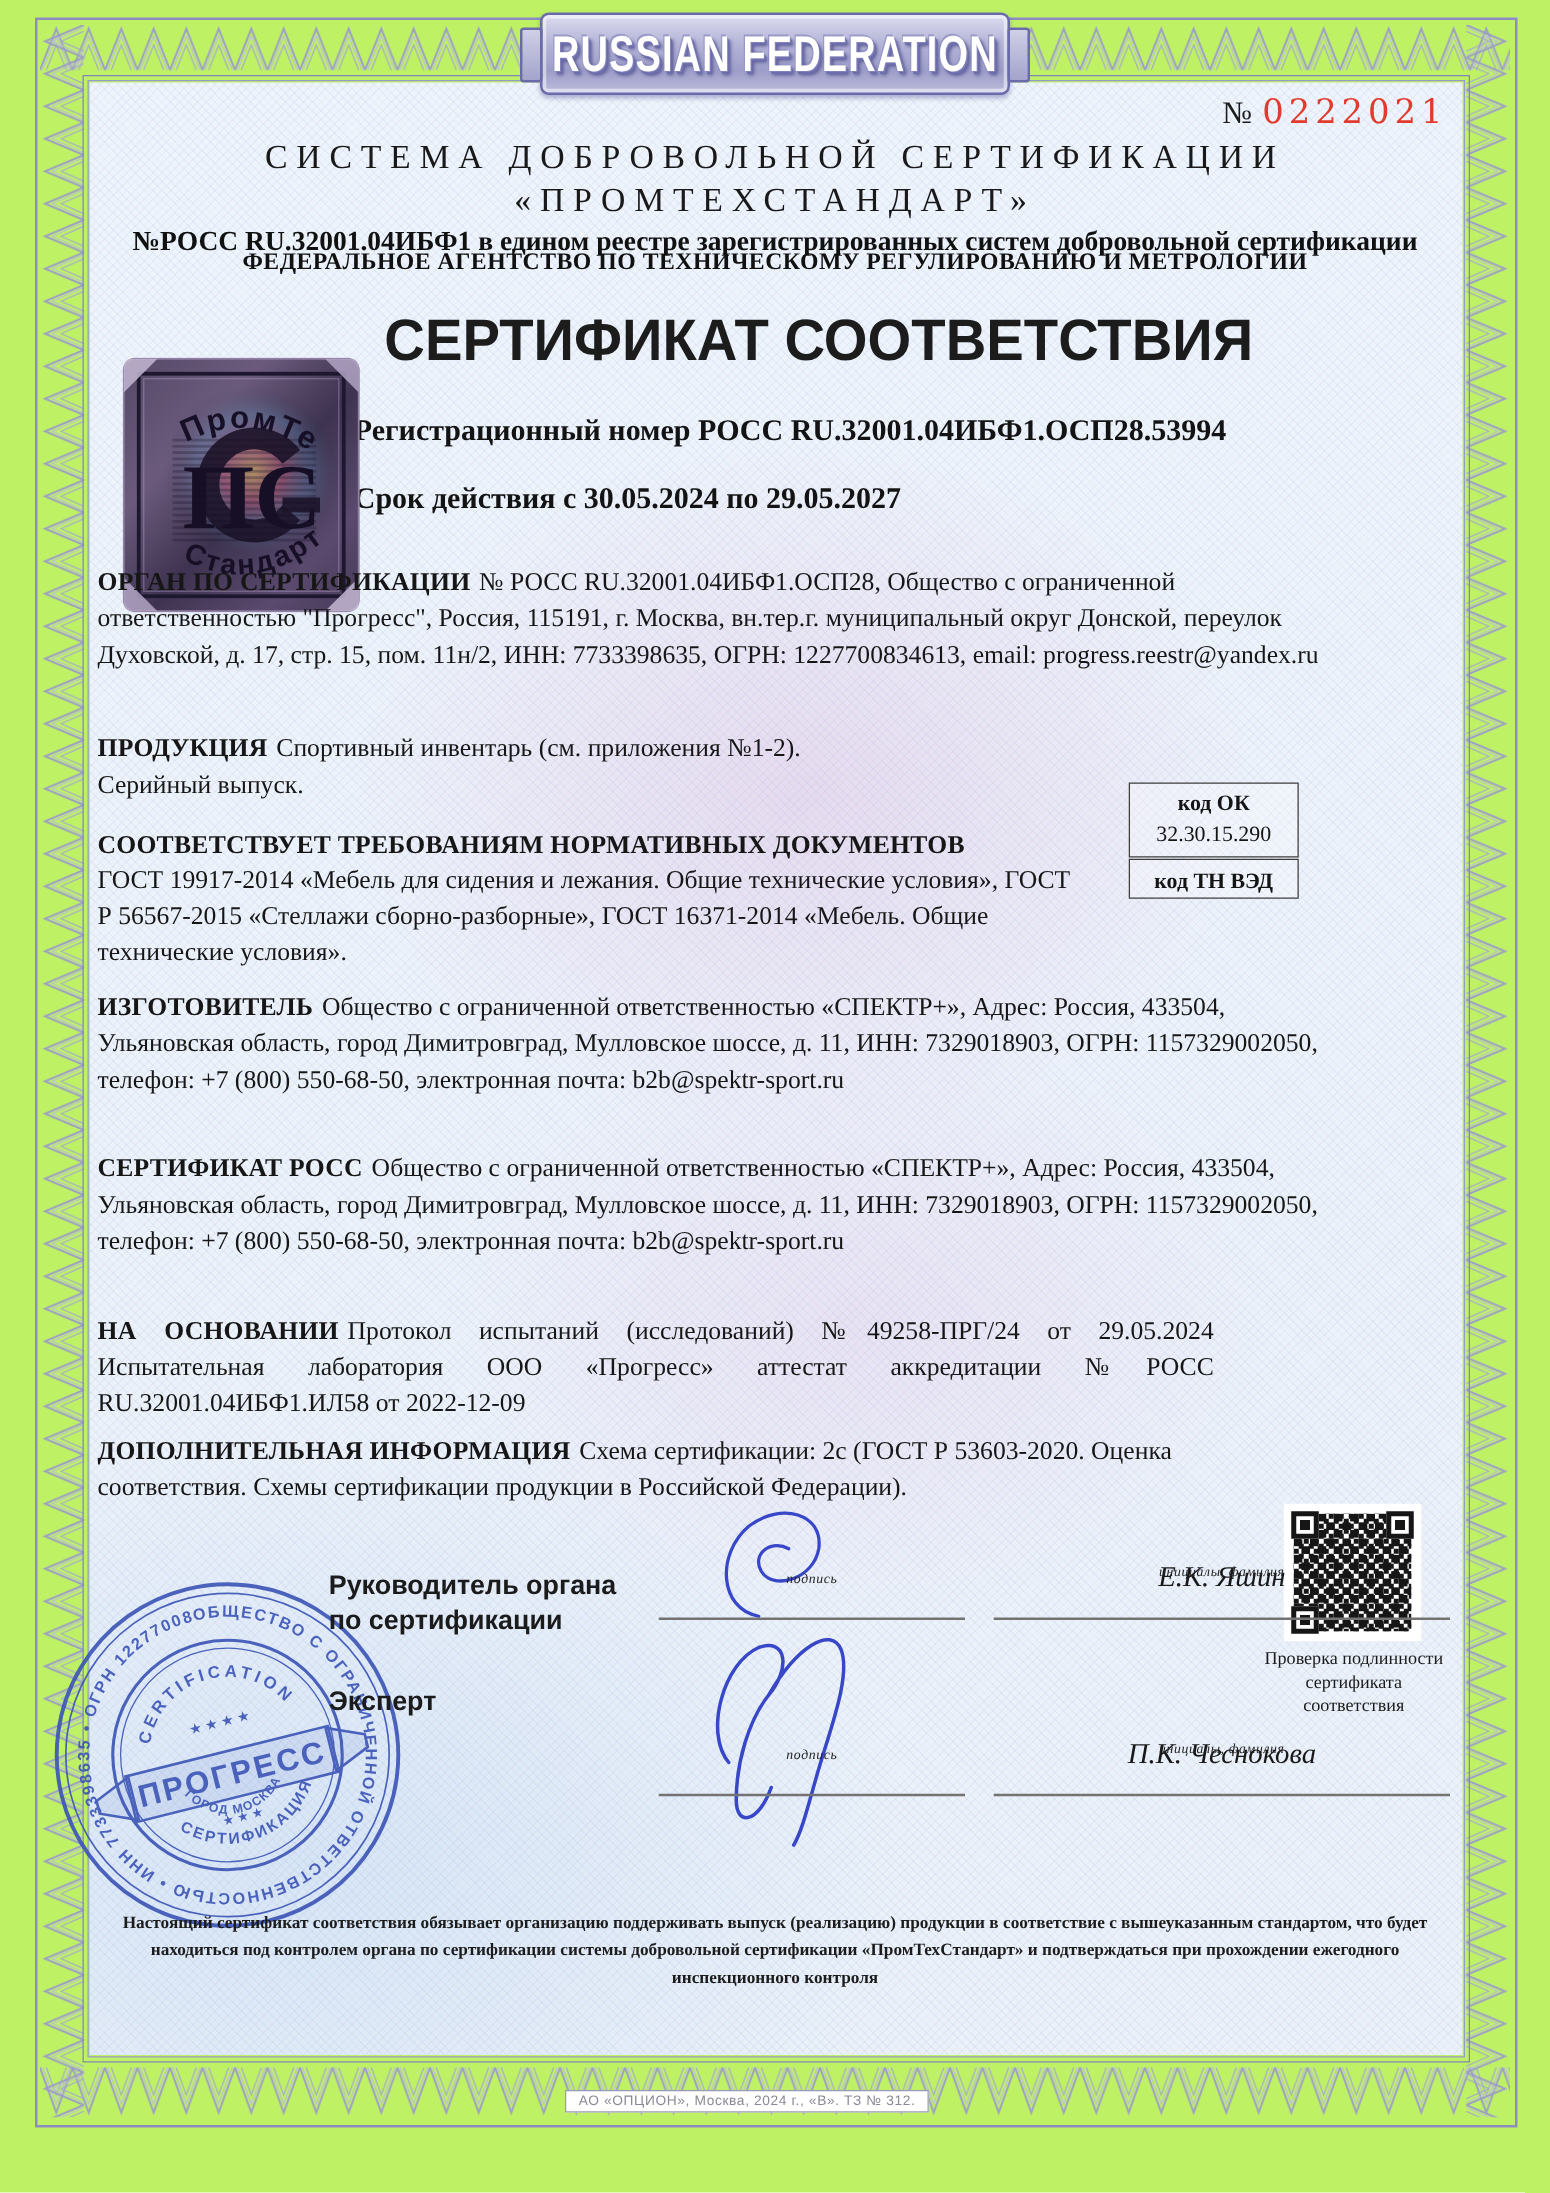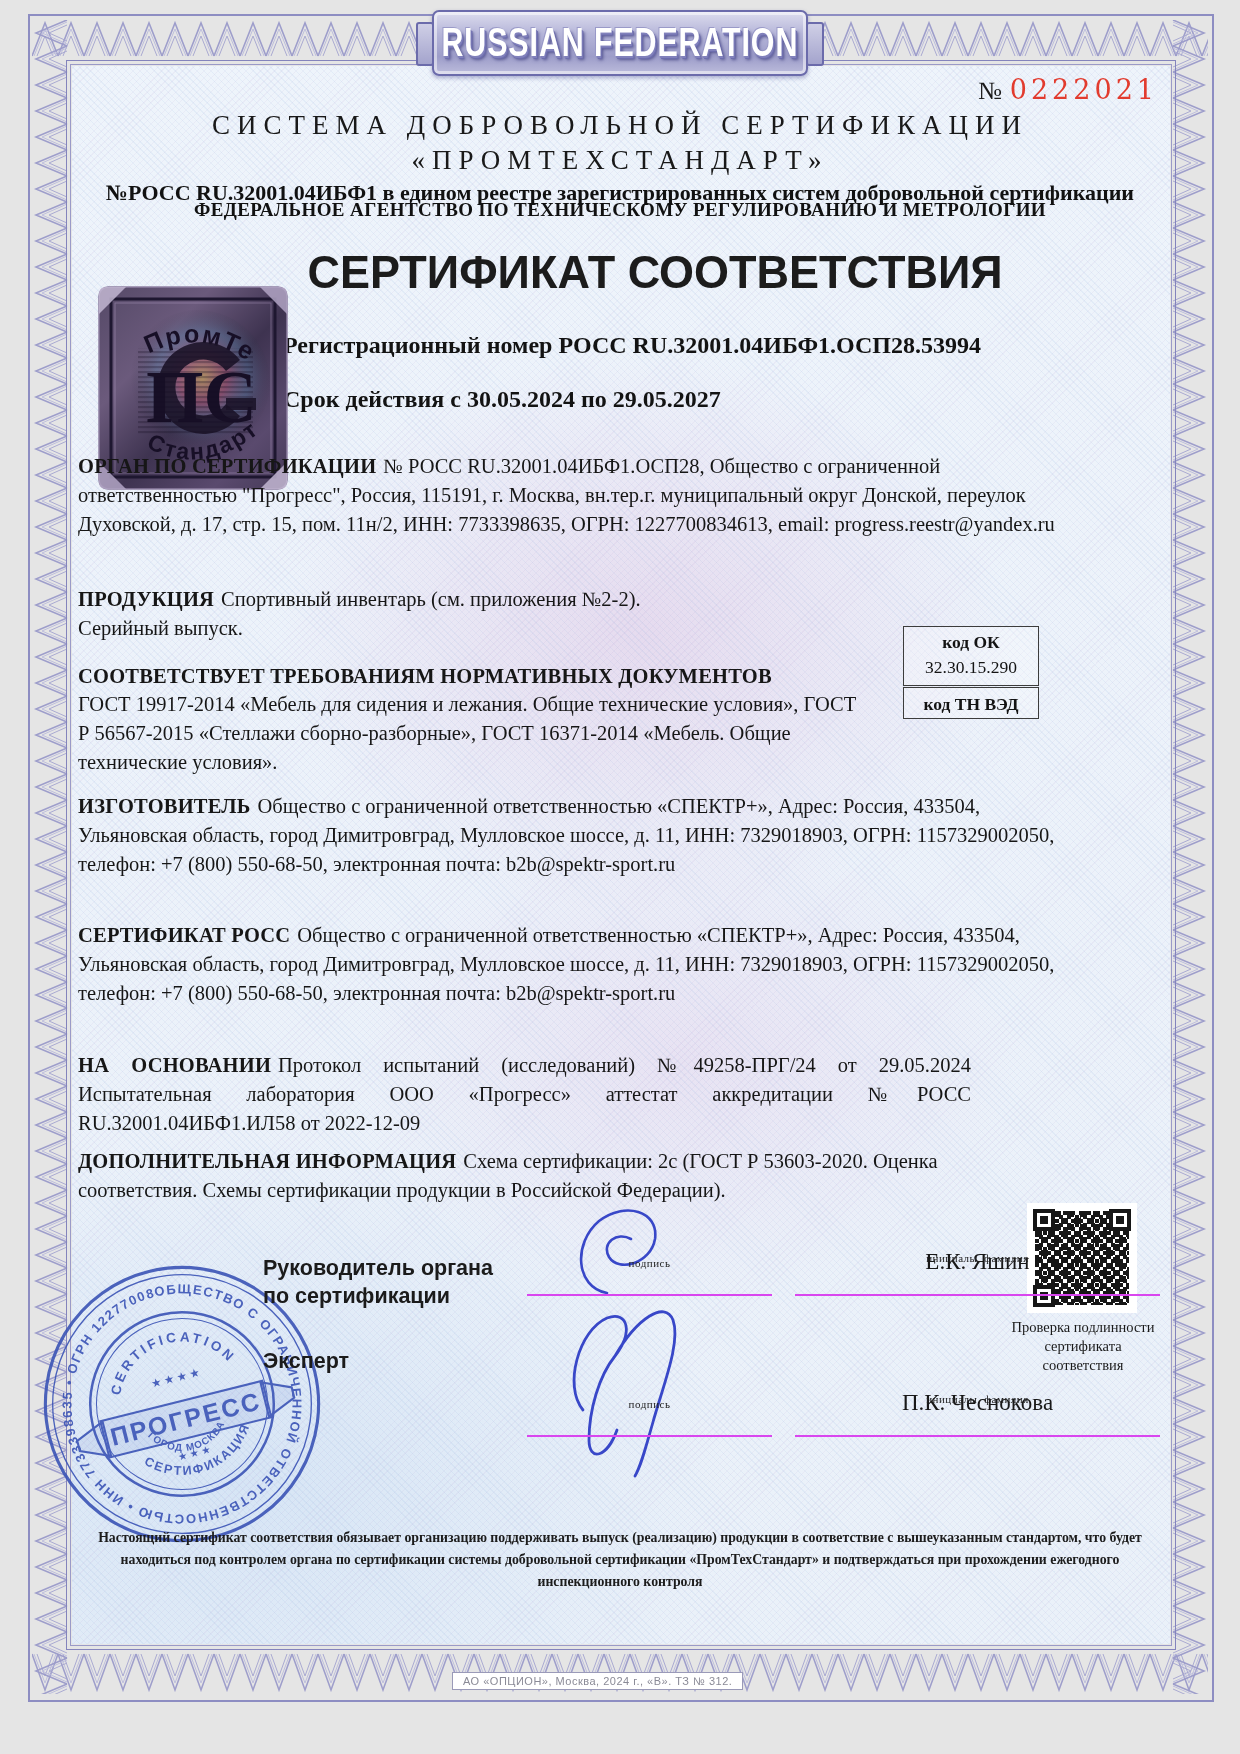--- a/index.html
+++ b/index.html
@@ -1,16 +1,16 @@
 <!DOCTYPE html>
 <html><head>
 <meta charset="utf-8">
 <style>
   html,body{margin:0;padding:0;background:#ffffff;}
-  .page{position:relative;width:1240px;height:1754px;background:#e5e5e5;overflow:hidden;
+  .page{position:relative;width:1240px;height:1754px;background:#bef264;overflow:hidden;
         font-family:"Liberation Serif",serif;color:#141414;}
 
   
   .frame-outer{position:absolute;left:28px;top:14px;right:26px;bottom:52px;
                border:2px solid #8d8dc2;}
   .zz{position:absolute;opacity:.95;}
   .zz-top{left:32px;top:20px;width:1176px;height:38px;}
   .zz-bottom{left:32px;top:1650px;width:1176px;height:44px;}
   .zz-left{left:33px;top:20px;width:36px;height:1674px;}
   .zz-right{left:1171px;top:20px;width:36px;height:1674px;}
@@ -96,21 +96,21 @@
   .qr-caption{position:absolute;left:1008px;top:1318px;width:150px;text-align:center;
       font-family:Liberation Serif, serif;font-size:14.5px;line-height:19px;color:#1a1a1a;}
 
   
   .stamp{position:absolute;left:36px;top:1258px;width:292px;height:292px;
          transform:rotate(-14deg);opacity:.9;}
   .sig-role{position:absolute;left:263px;font-family:"Liberation Sans",sans-serif;
             font-weight:bold;font-size:21.5px;line-height:28px;color:#1b1b1b;white-space:pre-line;}
   .role-head{top:1254px;}
   .role-expert{top:1347px;}
-  .sigline{position:absolute;border-bottom:2px solid #d946ef;}
+  .sigline{position:absolute;border-bottom:2px solid #737373;font-style:italic;}
   .sigline .sub{position:absolute;top:3px;left:0;width:100%;text-align:center;
                 font-size:11px;letter-spacing:.5px;color:#222;}
   .sl-sig1{left:527px;top:1254px;width:245px;height:40px;}
   .sl-name1{left:795px;top:1249px;width:365px;height:45px;text-align:center;
             font-size:23px;color:#181818;}
   .sl-sig2{left:527px;top:1395px;width:245px;height:40px;}
   .sl-name2{left:795px;top:1390px;width:365px;height:45px;text-align:center;
             font-size:23px;color:#181818;}
   .sigline .nm{display:block;padding-bottom:4px;}
   .autograph{position:absolute;pointer-events:none;}
@@ -237,21 +237,21 @@
     <text font-family="Liberation Sans,sans-serif" font-size="23" font-weight="bold" fill="#170f26" letter-spacing="2">
       <textPath href="#hab" startOffset="13%">Стандарт</textPath>
     </text>
   </svg>
 
   <div class="para p-org">
     <span class="lead">ОРГАН ПО СЕРТИФИКАЦИИ</span><span>№ РОСС RU.32001.04ИБФ1.ОСП28, Общество с ограниченной ответственностью "Прогресс", Россия, 115191, г. Москва, вн.тер.г. муниципальный округ Донской, переулок Духовской, д. 17, стр. 15, пом. 11н/2, ИНН: 7733398635, ОГРН: 1227700834613, email: progress.reestr@yandex.ru</span>
   </div>
 
   <div class="para p-product">
-    <span class="lead">ПРОДУКЦИЯ</span><span>Спортивный инвентарь (см. приложения №2-2).</span>
+    <span class="lead">ПРОДУКЦИЯ</span><span>Спортивный инвентарь (см. приложения №1-2).</span>
     <div>Серийный выпуск.</div>
   </div>
 
   <div class="para p-standards-h">СООТВЕТСТВУЕТ ТРЕБОВАНИЯМ НОРМАТИВНЫХ ДОКУМЕНТОВ</div>
   <div class="para p-standards">ГОСТ 19917-2014 «Мебель для сидения и лежания. Общие технические условия», ГОСТ Р 56567-2015 «Стеллажи сборно-разборные», ГОСТ 16371-2014 «Мебель. Общие технические условия».</div>
 
   <div class="para p-manufacturer">
     <span class="lead">ИЗГОТОВИТЕЛЬ</span><span>Общество с ограниченной ответственностью «СПЕКТР+», Адрес: Россия, 433504, Ульяновская область, город Димитровград, Мулловское шоссе, д. 11, ИНН: 7329018903, ОГРН: 1157329002050, телефон: +7 (800) 550-68-50, электронная почта: b2b@spektr-sport.ru</span>
   </div>
 

